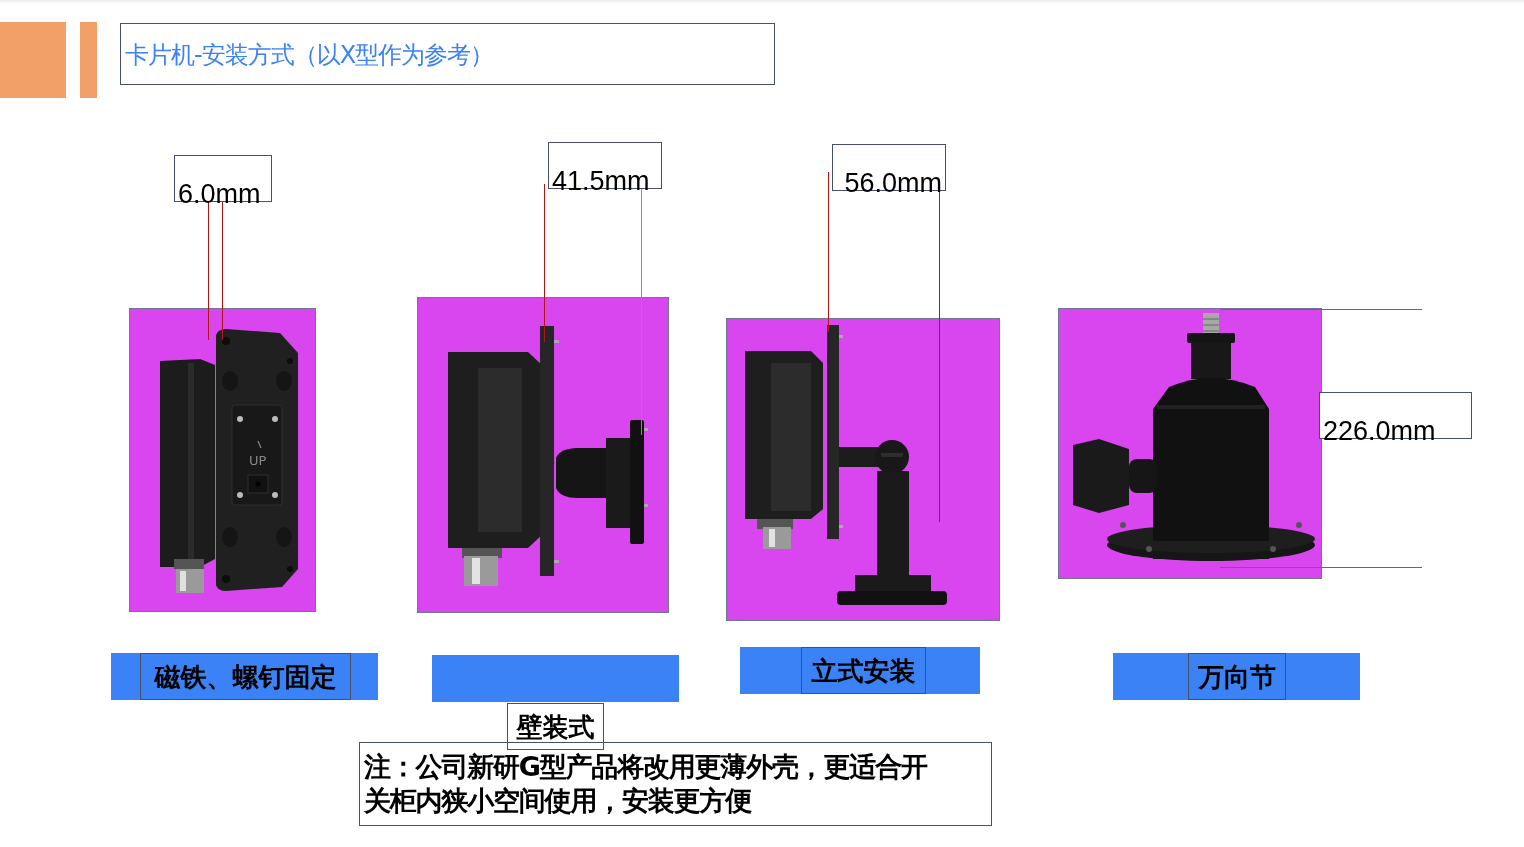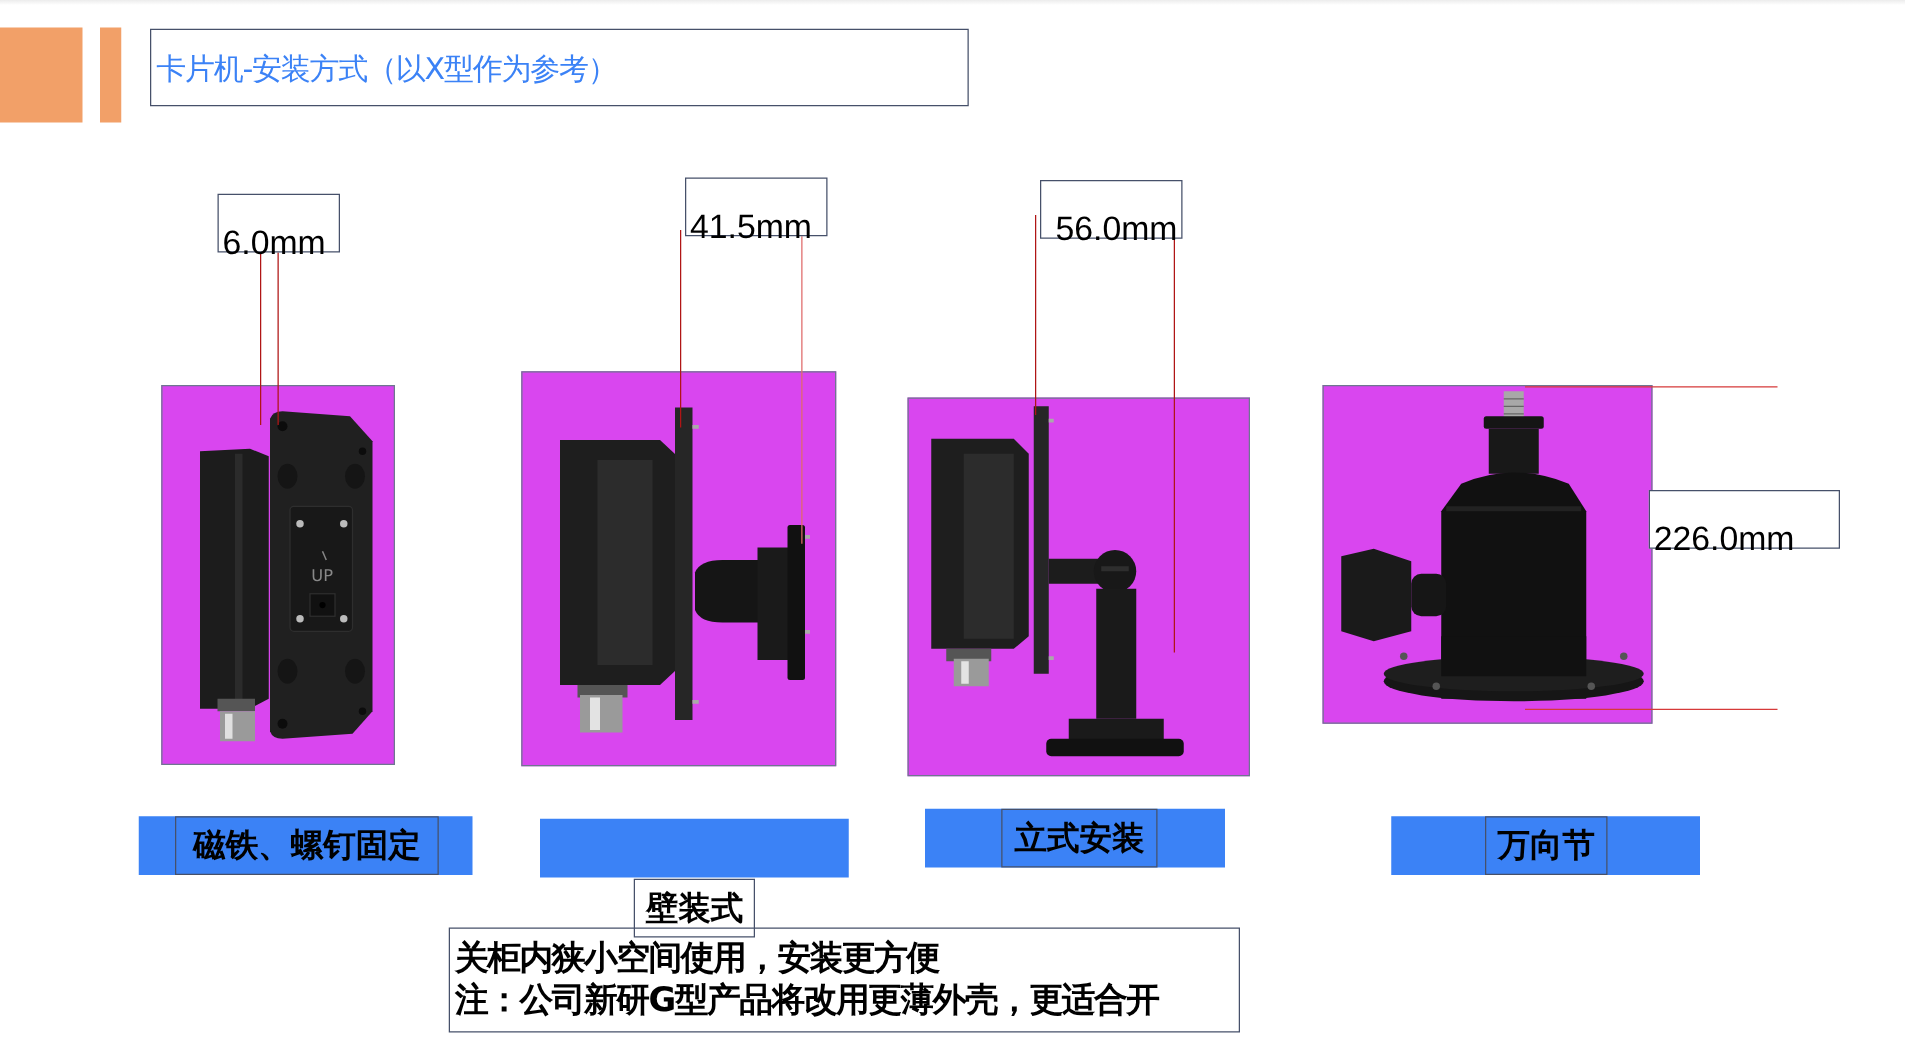--- a/index.html
+++ b/index.html
@@ -158,15 +158,15 @@
   </svg>
 </div>
 <div class="hline" style="left:1220px; top:309px; width:202px;"></div>
 <div class="hline" style="left:1220px; top:567px; width:202px;"></div>
 <div class="dim-label" style="left:1319px; top:392px; width:153px; height:47px;">226.0mm</div>
 <div class="caption-bg" style="left:1085px; top:653px; width:247px;margin-left:28px;">
   <div class="caption-text" style="left:75px; width:98px;">万向节</div>
 </div>
 
 <div class="note-box">
+  <span>注：公司新研G型产品将改用更薄外壳，更适合开</span>
   <span>关柜内狭小空间使用，安装更方便</span>
-  <span>注：公司新研G型产品将改用更薄外壳，更适合开</span>
 </div>
 
 </body></html>

